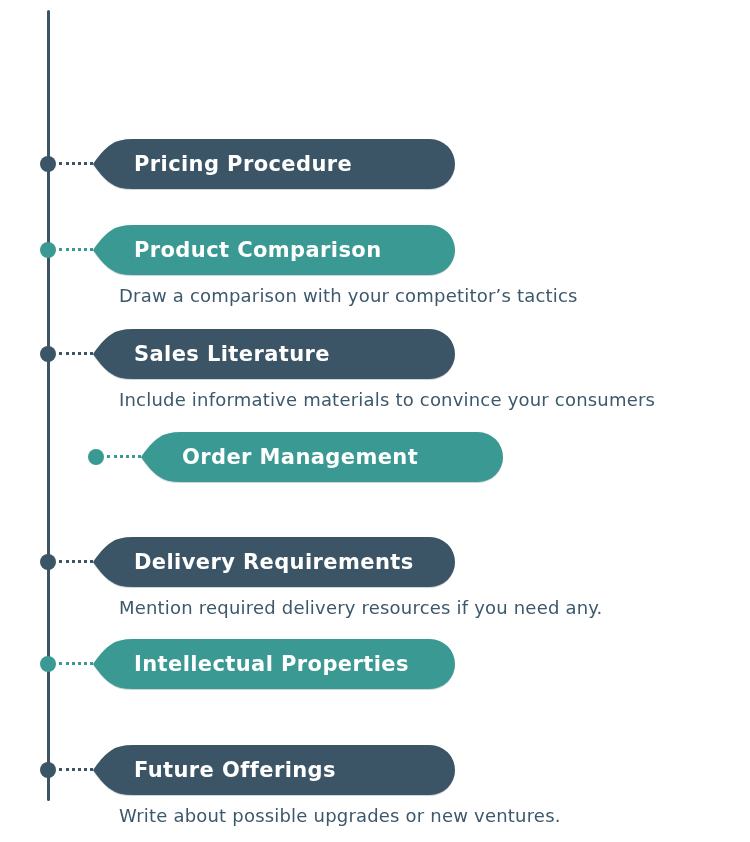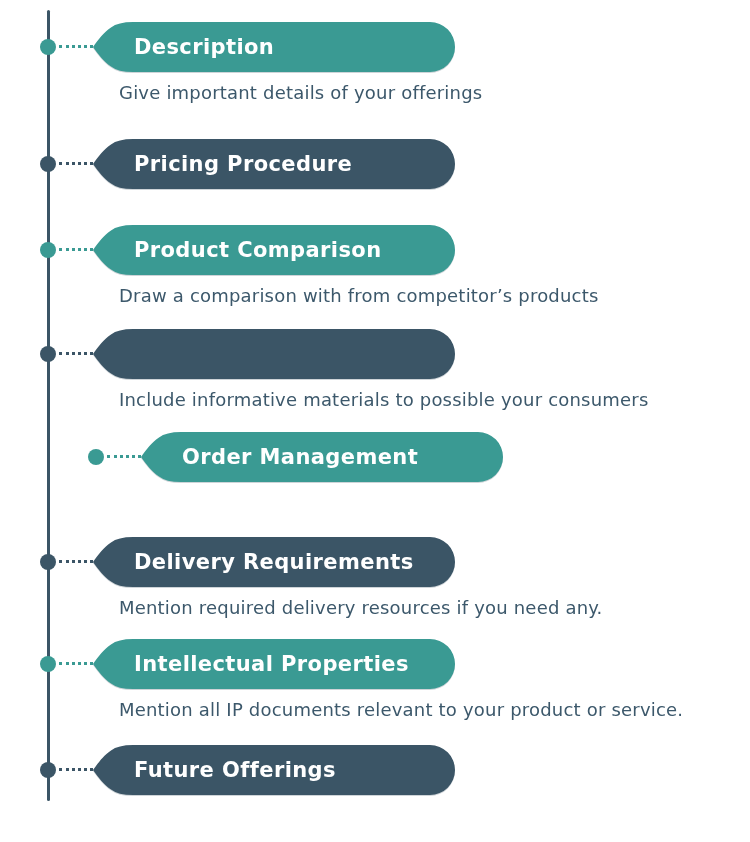--- a/index.html
+++ b/index.html
@@ -87,56 +87,48 @@
     color: var(--desc-text, #3C586B);
     white-space: nowrap;
   }
 </style>
 </head>
 <body>
 
 <div class="canvas">
   <div class="vline"></div>
 
-  <div class="item item-1" style="--accent: #3A9A93;">
-    <span class="dot"></span>
-    <span class="connector"></span>
-    <svg class="banner" viewBox="0 0 362 50" preserveAspectRatio="none" aria-hidden="true">
-      <path fill="currentColor" d="M0,25 C6,17 10,11 18,5.5 Q25,0 40,0 L337,0 A25,25 0 0 1 337,50 L40,50 Q25,50 18,44.5 C10,39 6,33 0,25 Z"></path>
-    </svg>
-    <div class="title">Description</div>
-    <div class="desc">Give important details of your offerings</div>
-  </div>
 
   <div class="item item-2" style="--accent: #3B5566;">
     <span class="dot"></span>
     <span class="connector"></span>
     <svg class="banner" viewBox="0 0 362 50" preserveAspectRatio="none" aria-hidden="true">
       <path fill="currentColor" d="M0,25 C6,17 10,11 18,5.5 Q25,0 40,0 L337,0 A25,25 0 0 1 337,50 L40,50 Q25,50 18,44.5 C10,39 6,33 0,25 Z"></path>
     </svg>
     <div class="title">Pricing Procedure</div>
   </div>
 
   <div class="item item-3" style="--accent: #3A9A93;">
     <span class="dot"></span>
     <span class="connector"></span>
     <svg class="banner" viewBox="0 0 362 50" preserveAspectRatio="none" aria-hidden="true">
       <path fill="currentColor" d="M0,25 C6,17 10,11 18,5.5 Q25,0 40,0 L337,0 A25,25 0 0 1 337,50 L40,50 Q25,50 18,44.5 C10,39 6,33 0,25 Z"></path>
     </svg>
     <div class="title">Product Comparison</div>
-    <div class="desc">Draw a comparison with from competitor’s products</div>
+    <div class="desc">Draw a comparison with your competitor’s tactics</div>
   </div>
 
   <div class="item item-4" style="--accent: #3B5566;">
     <span class="dot"></span>
     <span class="connector"></span>
     <svg class="banner" viewBox="0 0 362 50" preserveAspectRatio="none" aria-hidden="true">
       <path fill="currentColor" d="M0,25 C6,17 10,11 18,5.5 Q25,0 40,0 L337,0 A25,25 0 0 1 337,50 L40,50 Q25,50 18,44.5 C10,39 6,33 0,25 Z"></path>
     </svg>
-    <div class="desc">Include informative materials to possible your consumers</div>
+    <div class="title">Sales Literature</div>
+    <div class="desc">Include informative materials to convince your consumers</div>
   </div>
 
   <div class="item item-5" style="--accent: #3A9A93;">
     <span class="dot"></span>
     <span class="connector"></span>
     <svg class="banner" viewBox="0 0 362 50" preserveAspectRatio="none" aria-hidden="true">
       <path fill="currentColor" d="M0,25 C6,17 10,11 18,5.5 Q25,0 40,0 L337,0 A25,25 0 0 1 337,50 L40,50 Q25,50 18,44.5 C10,39 6,33 0,25 Z"></path>
     </svg>
     <div class="title">Order Management</div>
   </div>
@@ -151,24 +143,24 @@
     <div class="desc">Mention required delivery resources if you need any.</div>
   </div>
 
   <div class="item item-7" style="--accent: #3A9A93;">
     <span class="dot"></span>
     <span class="connector"></span>
     <svg class="banner" viewBox="0 0 362 50" preserveAspectRatio="none" aria-hidden="true">
       <path fill="currentColor" d="M0,25 C6,17 10,11 18,5.5 Q25,0 40,0 L337,0 A25,25 0 0 1 337,50 L40,50 Q25,50 18,44.5 C10,39 6,33 0,25 Z"></path>
     </svg>
     <div class="title">Intellectual Properties</div>
-    <div class="desc">Mention all IP documents relevant to your product or service.</div>
   </div>
 
   <div class="item item-8" style="--accent: #3B5566;">
     <span class="dot"></span>
     <span class="connector"></span>
     <svg class="banner" viewBox="0 0 362 50" preserveAspectRatio="none" aria-hidden="true">
       <path fill="currentColor" d="M0,25 C6,17 10,11 18,5.5 Q25,0 40,0 L337,0 A25,25 0 0 1 337,50 L40,50 Q25,50 18,44.5 C10,39 6,33 0,25 Z"></path>
     </svg>
     <div class="title">Future Offerings</div>
+    <div class="desc">Write about possible upgrades or new ventures.</div>
   </div>
 </div>
 
 </body></html>

